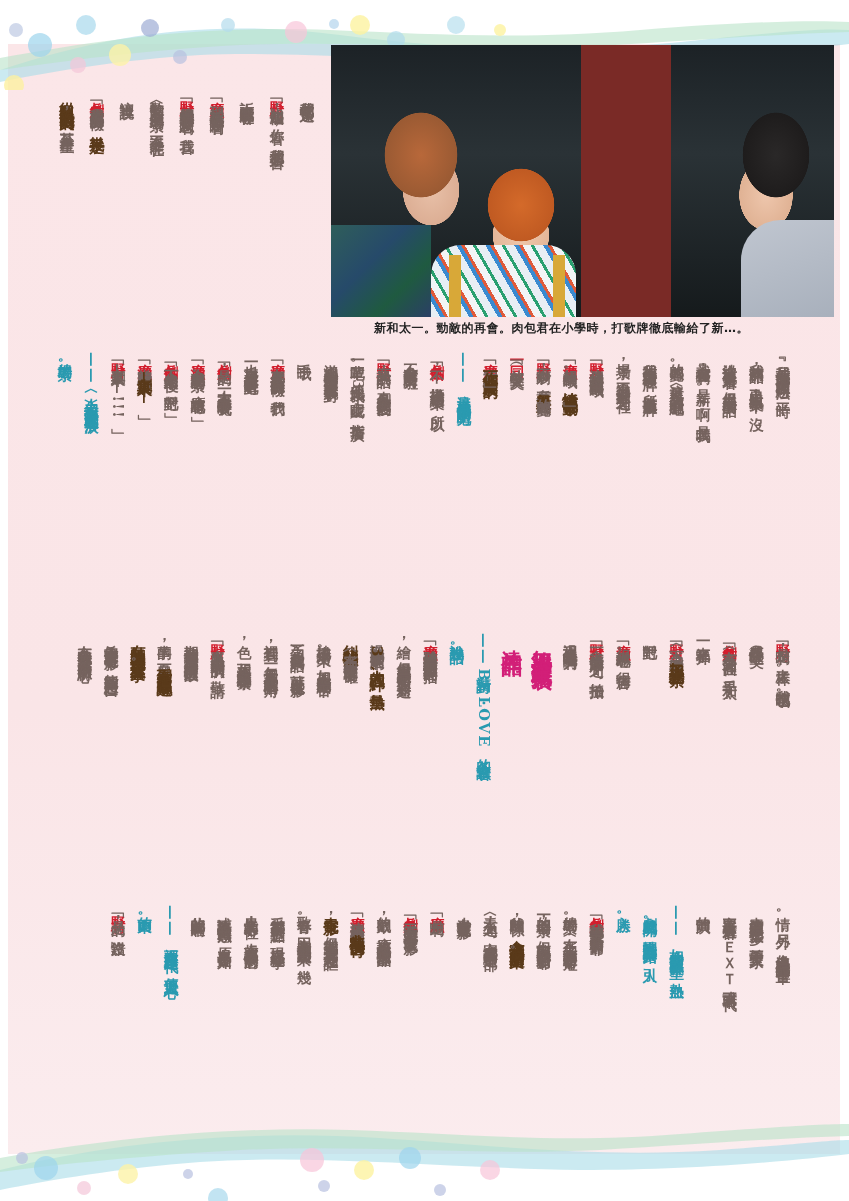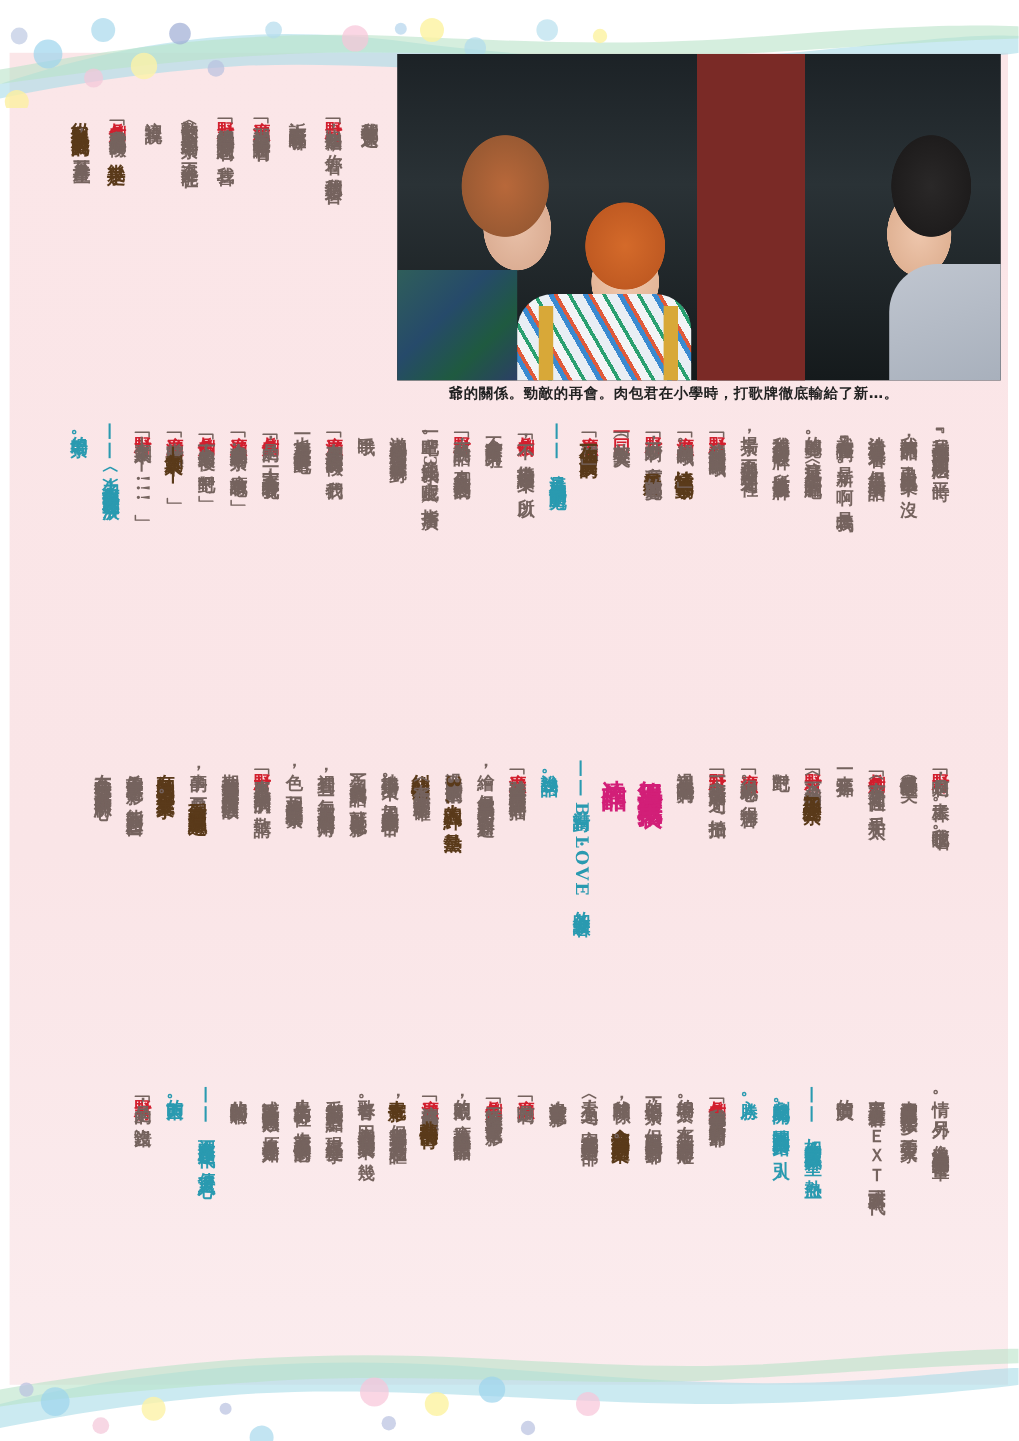--- a/index.html
+++ b/index.html
@@ -86,21 +86,21 @@
 </svg>
 
 <div class="photo">
   <div class="shirt-left"></div>
   <div class="shirt-mid"></div>
   <div class="strap-l"></div>
   <div class="strap-r"></div>
   <div class="shirt-right"></div>
 </div>
 
-<div class="caption">爺的關係。勁敵的再會。肉包君在小學時，打歌牌徹底輸給了新…。</div>
+<div class="caption">新和太一。勁敵的再會。肉包君在小學時，打歌牌徹底輸給了新…。</div>
 
 <div class="vblock" id="row1" style="left:50px; top:90px; width:272px; height:240px; line-height:30px;">
     <span class="vline"><span>我們都入迷了」</span></span>
     <span class="vline"><span class="spk">野村</span><span>「比起這個，你看，我們必須告</span></span>
     <span class="vline"><span>訴大家看點在哪」</span></span>
     <span class="vline"><span class="spk">廣瀨</span><span>「那裡就十分值得一看啊」</span></span>
     <span class="vline"><span class="spk">野村</span><span>「總覺得有點不好意思啊。我喜</span></span>
     <span class="vline"><span>歡的是〈下之句〉的場景。不過不能在</span></span>
     <span class="vline"><span>這裡說」</span></span>
     <span class="vline"><span class="spk">眞劍佑</span><span>「我看電影的時候，</span><span class="em">幾乎是</span></span>

